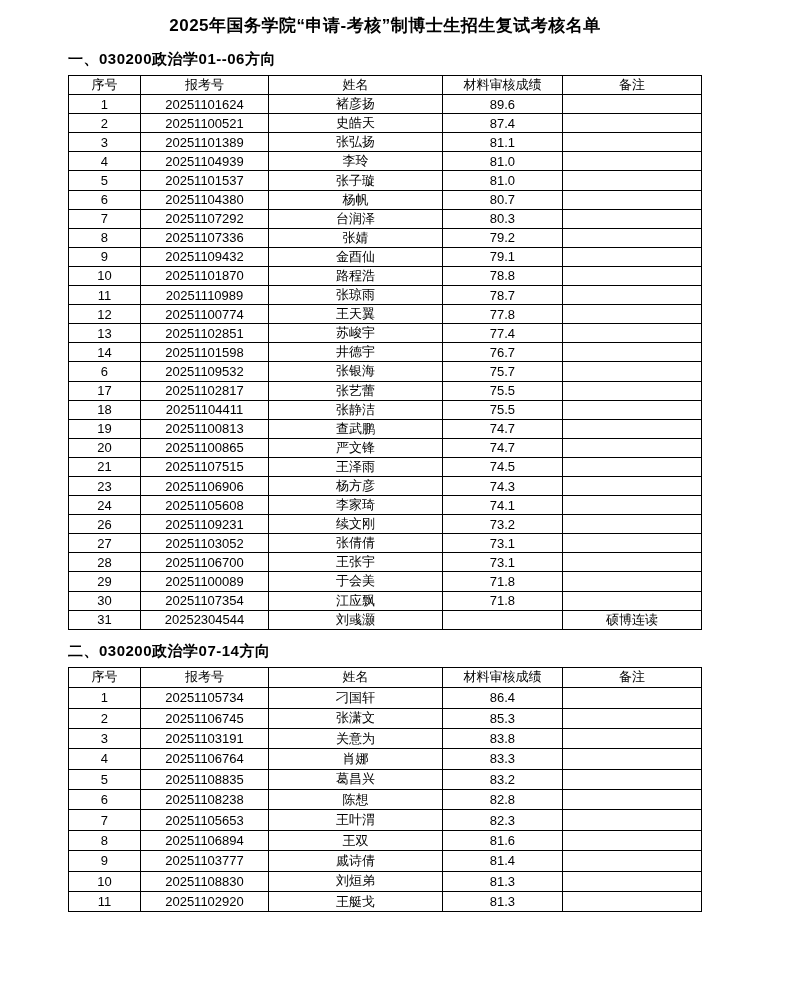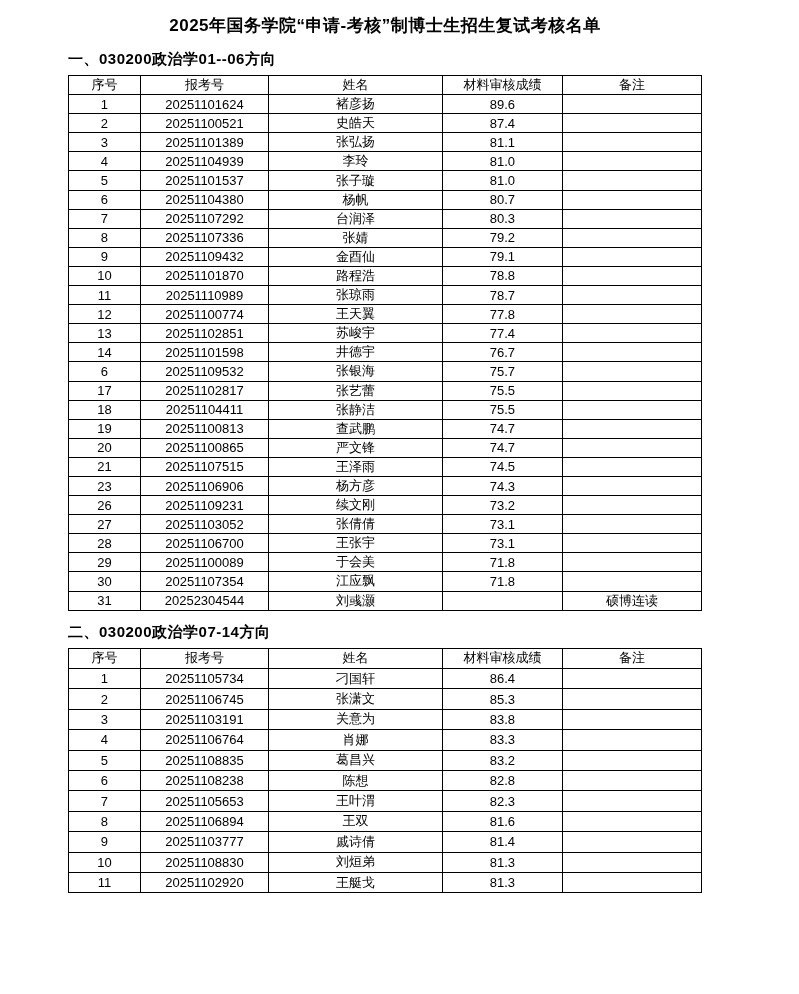--- a/index.html
+++ b/index.html
@@ -195,20 +195,27 @@
             <td></td>
           </tr>
           <tr>
             <td>23</td>
             <td>20251106906</td>
             <td>杨方彦</td>
             <td>74.3</td>
             <td></td>
           </tr>
           <tr>
+            <td>24</td>
+            <td>20251105608</td>
+            <td>李家琦</td>
+            <td>74.1</td>
+            <td></td>
+          </tr>
+          <tr>
             <td>26</td>
             <td>20251109231</td>
             <td>续文刚</td>
             <td>73.2</td>
             <td></td>
           </tr>
           <tr>
             <td>27</td>
             <td>20251103052</td>
             <td>张倩倩</td>

